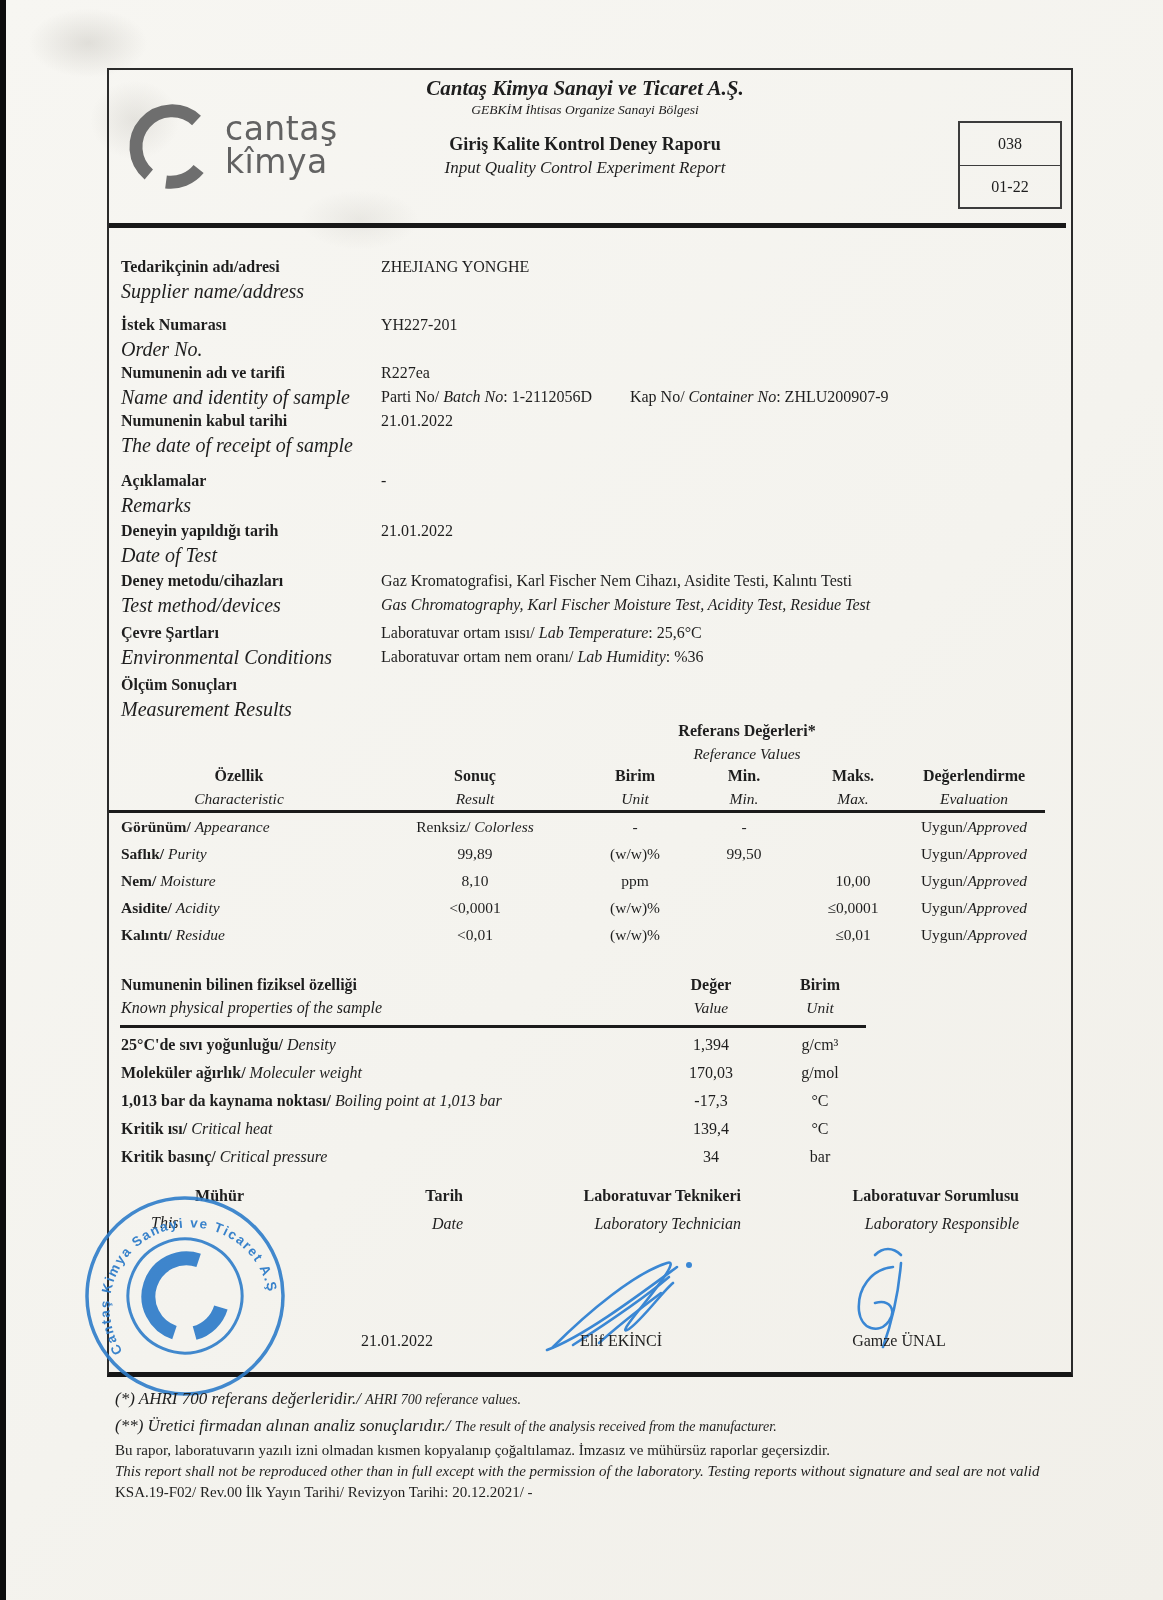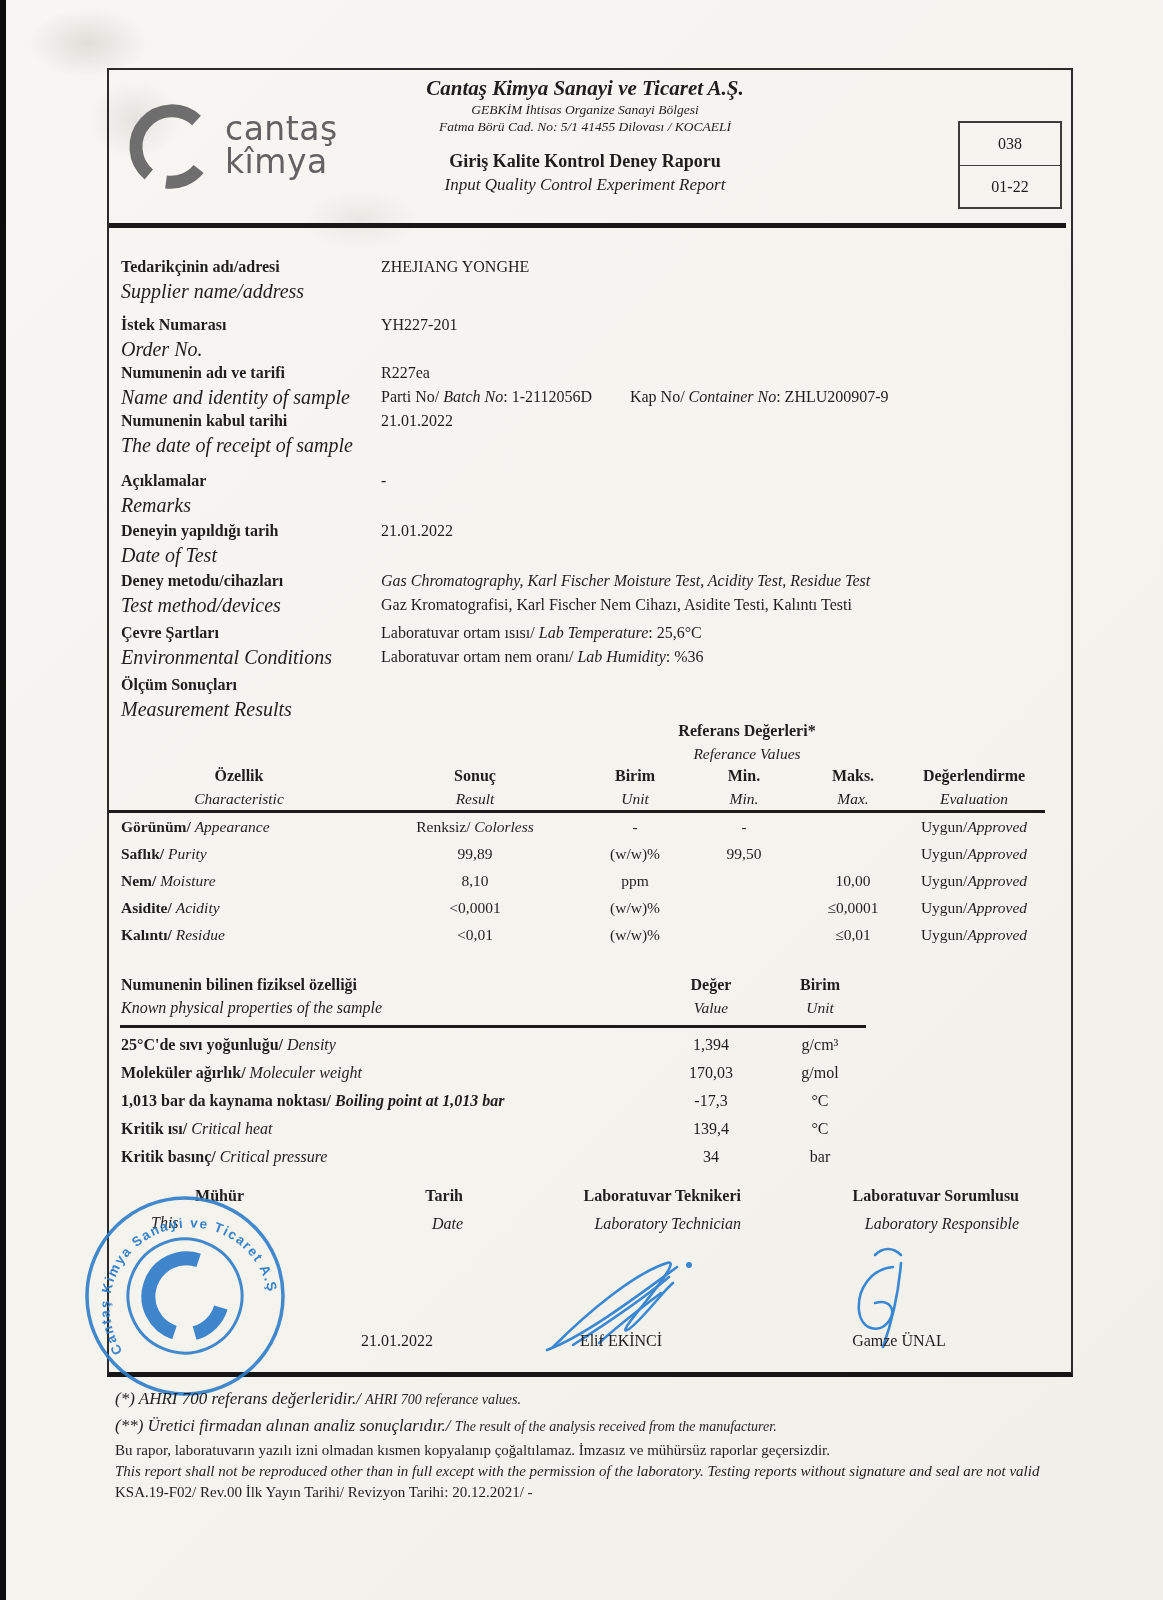--- a/index.html
+++ b/index.html
@@ -84,21 +84,20 @@
       </svg>
       <div class="logo-text">
         <div>cantaş</div>
         <div>kîmya</div>
       </div>
     </div>
 
     <div class="hdr-center">
       <div class="company">Cantaş Kimya Sanayi ve Ticaret A.Ş.</div>
       <div class="addr">GEBKİM İhtisas Organize Sanayi Bölgesi</div>
-      <div class="addr">Fatma Börü Cad. No: 5/1 41455 Dilovası / KOCAELİ</div>
       <div class="title-tr">Giriş Kalite Kontrol Deney Raporu</div>
       <div class="title-en">Input Quality Control Experiment Report</div>
     </div>
 
     <div class="numbox">
       <div class="cell">038</div>
       <div class="cell">01-22</div>
     </div>
 
     <div class="hdr-rule"></div>
@@ -163,22 +162,22 @@
           <div class="vline">21.01.2022</div>
         </div>
     </div>
 
     <div class="field" style="top:499px">
       <div class="flabel">
           <div class="lab-tr">Deney metodu/cihazları</div>
         <div class="lab-en">Test method/devices</div>
         </div>
       <div class="fval">
+        <div class="vline">Gaz Kromatografisi, Karl Fischer Nem Cihazı, Asidite Testi, Kalıntı Testi</div>
         <div class="vline it">Gas Chromatography, Karl Fischer Moisture Test, Acidity Test, Residue Test</div>
-        <div class="vline">Gaz Kromatografisi, Karl Fischer Nem Cihazı, Asidite Testi, Kalıntı Testi</div>
       </div>
     </div>
 
     <div class="field" style="top:551px">
       <div class="flabel">
           <div class="lab-tr">Çevre Şartları</div>
         <div class="lab-en">Environmental Conditions</div>
         </div>
       <div class="fval">
         <div class="vline"><span>Laboratuvar ortam ısısı/ </span><span class="it">Lab Temperature</span><span>: 25,6°C</span></div>
@@ -264,21 +263,21 @@
       <div class="lbl"><span>25°C'de sıvı yoğunluğu/ </span><span class="it" style="font-weight:normal">Density</span></div>
       <div class="cellc c-val" style="font-size:16px">1,394</div>
       <div class="cellc c-un" style="font-size:16px">g/cm³</div>
     </div>
     <div class="prow" style="top:994px">
       <div class="lbl"><span>Moleküler ağırlık/ </span><span class="it" style="font-weight:normal">Moleculer weight</span></div>
       <div class="cellc c-val" style="font-size:16px">170,03</div>
       <div class="cellc c-un" style="font-size:16px">g/mol</div>
     </div>
     <div class="prow" style="top:1022px">
-      <div class="lbl"><span>1,013 bar da kaynama noktası/ </span><span class="it" style="font-weight:bold">Boiling point at 1,013 bar</span></div>
+      <div class="lbl"><span>1,013 bar da kaynama noktası/ </span><span class="it" style="font-weight:normal">Boiling point at 1,013 bar</span></div>
       <div class="cellc c-val" style="font-size:16px">-17,3</div>
       <div class="cellc c-un" style="font-size:16px">°C</div>
     </div>
     <div class="prow" style="top:1050px">
       <div class="lbl"><span>Kritik ısı/ </span><span class="it" style="font-weight:normal">Critical heat</span></div>
       <div class="cellc c-val" style="font-size:16px">139,4</div>
       <div class="cellc c-un" style="font-size:16px">°C</div>
     </div>
     <div class="prow" style="top:1078px">
       <div class="lbl"><span>Kritik basınç/ </span><span class="it" style="font-weight:normal">Critical pressure</span></div>

